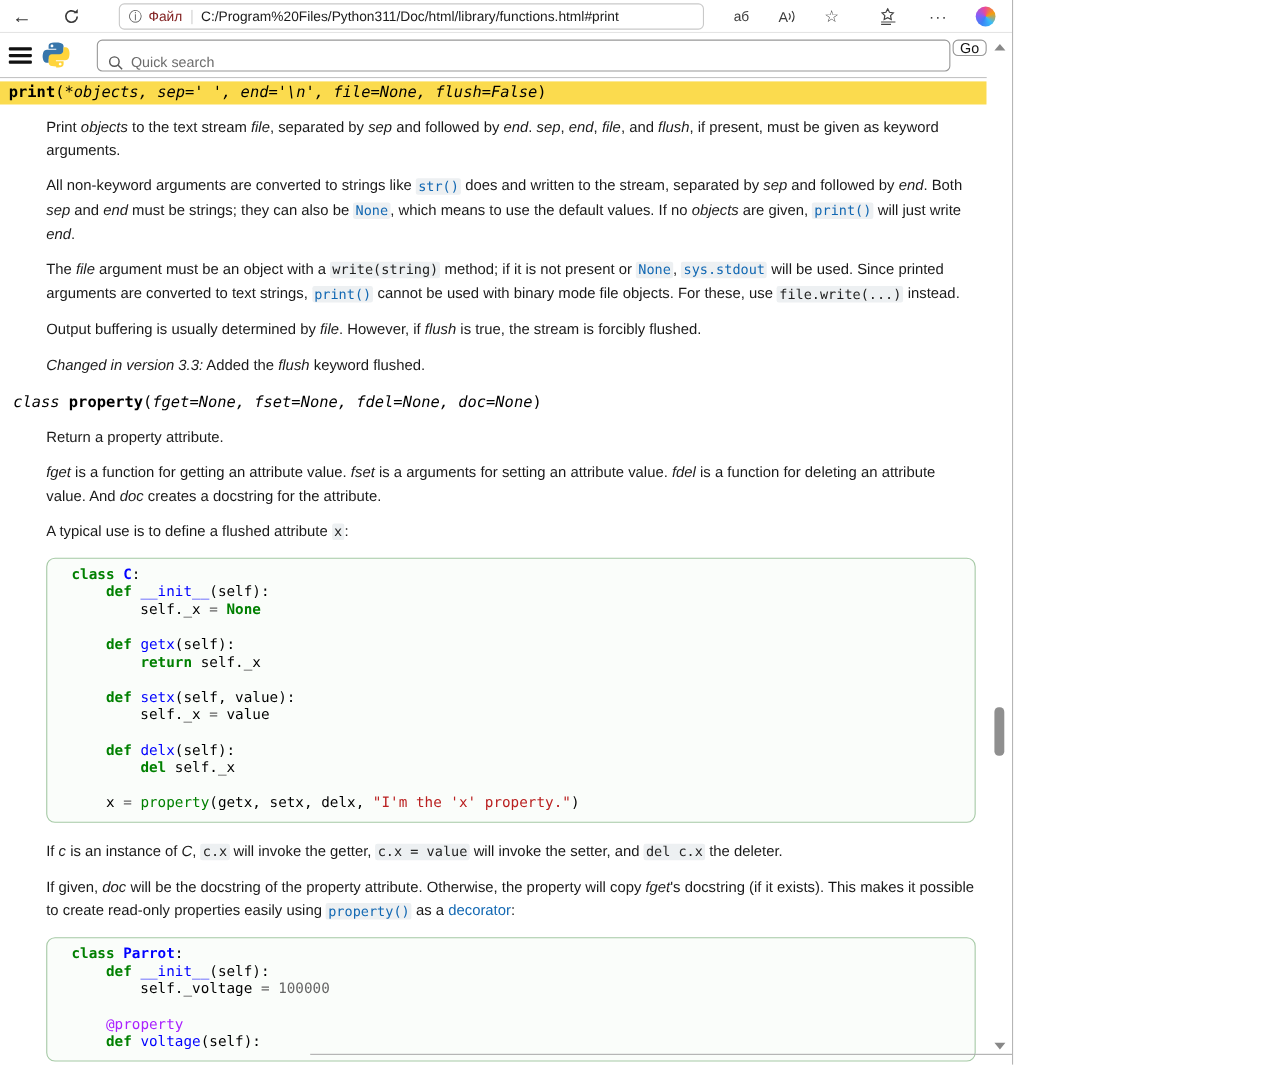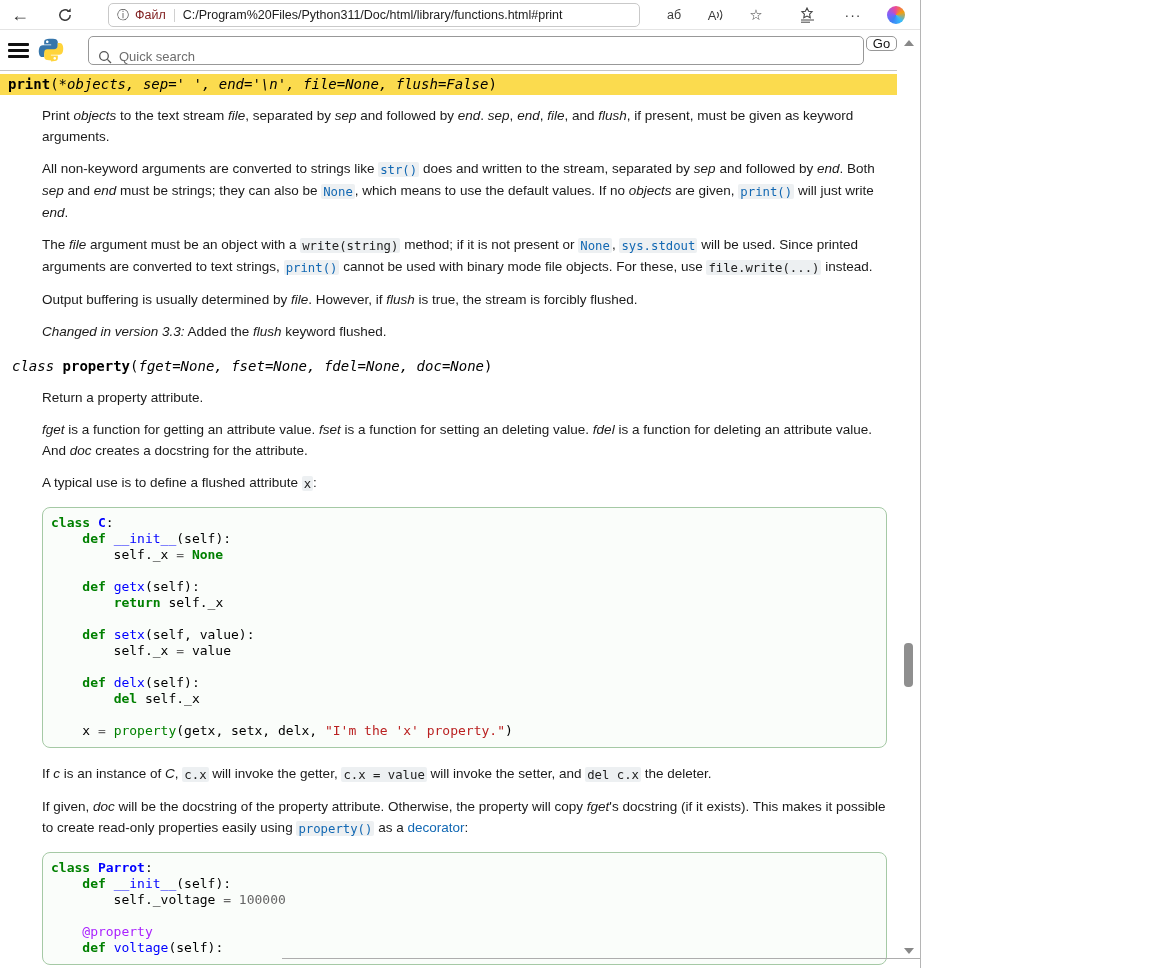--- a/index.html
+++ b/index.html
@@ -69,21 +69,21 @@
 
   p.para { margin: 10px 0 11px; }
   .em { font-style: italic; }
   .ilcode { font-family: "DejaVu Sans Mono", monospace; font-size: 12.3px;
     background: var(--inline_code_bg, #edf0f2); padding: 0.5px 2px; border-radius: 2px; color: #222; }
   .codelink { color: var(--link_blue, #1268b3); }
   .tlink { color: var(--link_blue, #1268b3); cursor: pointer; }
 
   pre.codeblock { margin: 13px 0 15px; background: var(--code_block_bg, #fafdfa);
     border: 1px solid var(--code_block_border, #a5c9a5); border-radius: 8px;
-    padding: 7px 8px 8px; white-space: pre; overflow: hidden;
+    padding: 7px 22px 8px; white-space: pre; overflow: hidden;
     font-family: "DejaVu Sans Mono", monospace; font-size: 13px; line-height: 16px; color: #000; }
   .tok-k  { color: #008000; font-weight: bold; }
   .tok-kc { color: #008000; font-weight: bold; }
   .tok-nc { color: #0000ff; font-weight: bold; }
   .tok-nf { color: #0000ff; }
   .tok-nb { color: #008000; }
   .tok-s  { color: #ba2121; }
   .tok-o  { color: #666666; }
   .tok-m  { color: #666666; }
   .tok-nd { color: #aa22ff; }
@@ -171,21 +171,21 @@
         <p class="para"><span>The </span><span class="em">file</span><span> argument must be an object with a </span><span class="ilcode">write(string)</span><span> method; if it is not present or </span><span class="ilcode codelink">None</span><span>, </span><span class="ilcode codelink">sys.stdout</span><span> will be used. Since printed arguments are converted to text strings, </span><span class="ilcode codelink">print()</span><span> cannot be used with binary mode file objects. For these, use </span><span class="ilcode">file.write(...)</span><span> instead.</span></p>
         <p class="para"><span>Output buffering is usually determined by </span><span class="em">file</span><span>. However, if </span><span class="em">flush</span><span> is true, the stream is forcibly flushed.</span></p>
         <p class="para"><span class="em">Changed in version 3.3:</span><span> Added the </span><span class="em">flush</span><span> keyword flushed.</span></p>
       </dd>
     </dl>
 
     <dl class="dl-property">
       <dt class="sig sig-plain"><span class="sig-prefix">class </span><span class="sig-name">property</span><span>(</span><span class="sig-param">fget=None, fset=None, fdel=None, doc=None</span><span>)</span></dt>
       <dd>
         <p class="para"><span>Return a property attribute.</span></p>
-        <p class="para"><span class="em">fget</span><span> is a function for getting an attribute value. </span><span class="em">fset</span><span> is a function for setting an deleting value. </span><span class="em">fdel</span><span> is a function for deleting an attribute value. And </span><span class="em">doc</span><span> creates a docstring for the attribute.</span></p>
+        <p class="para"><span class="em">fget</span><span> is a function for getting an attribute value. </span><span class="em">fset</span><span> is a arguments for setting an attribute value. </span><span class="em">fdel</span><span> is a function for deleting an attribute value. And </span><span class="em">doc</span><span> creates a docstring for the attribute.</span></p>
         <p class="para"><span>A typical use is to define a flushed attribute </span><span class="ilcode">x</span><span>:</span></p>
         <pre class="codeblock"><span class="tok-k">class</span><span class="tok-p"> </span><span class="tok-nc">C</span><span class="tok-p">:</span>
 <span class="tok-p">    </span><span class="tok-k">def</span><span class="tok-p"> </span><span class="tok-nf">__init__</span><span class="tok-p">(self):</span>
 <span class="tok-p">        self._x </span><span class="tok-o">=</span><span class="tok-p"> </span><span class="tok-kc">None</span>
 
 <span class="tok-p">    </span><span class="tok-k">def</span><span class="tok-p"> </span><span class="tok-nf">getx</span><span class="tok-p">(self):</span>
 <span class="tok-p">        </span><span class="tok-k">return</span><span class="tok-p"> self._x</span>
 
 <span class="tok-p">    </span><span class="tok-k">def</span><span class="tok-p"> </span><span class="tok-nf">setx</span><span class="tok-p">(self, value):</span>
 <span class="tok-p">        self._x </span><span class="tok-o">=</span><span class="tok-p"> value</span>

